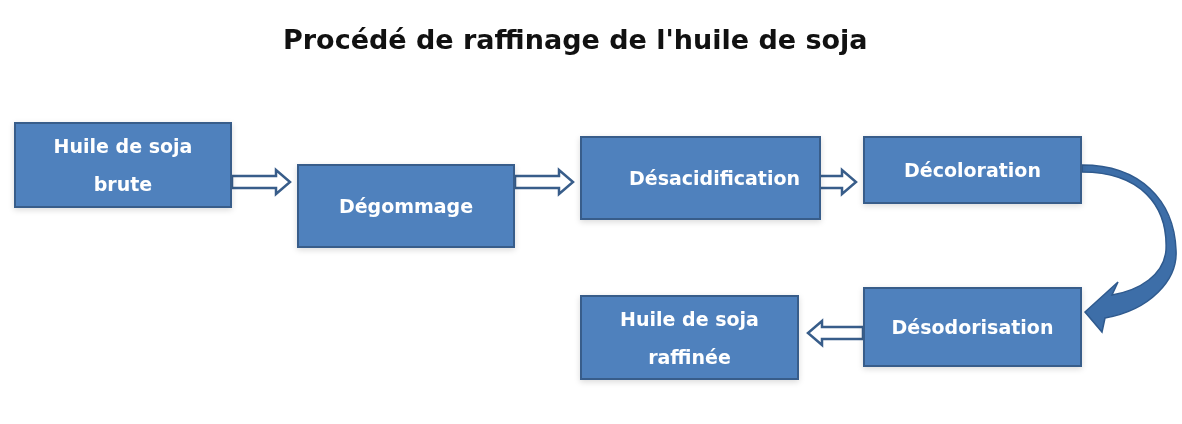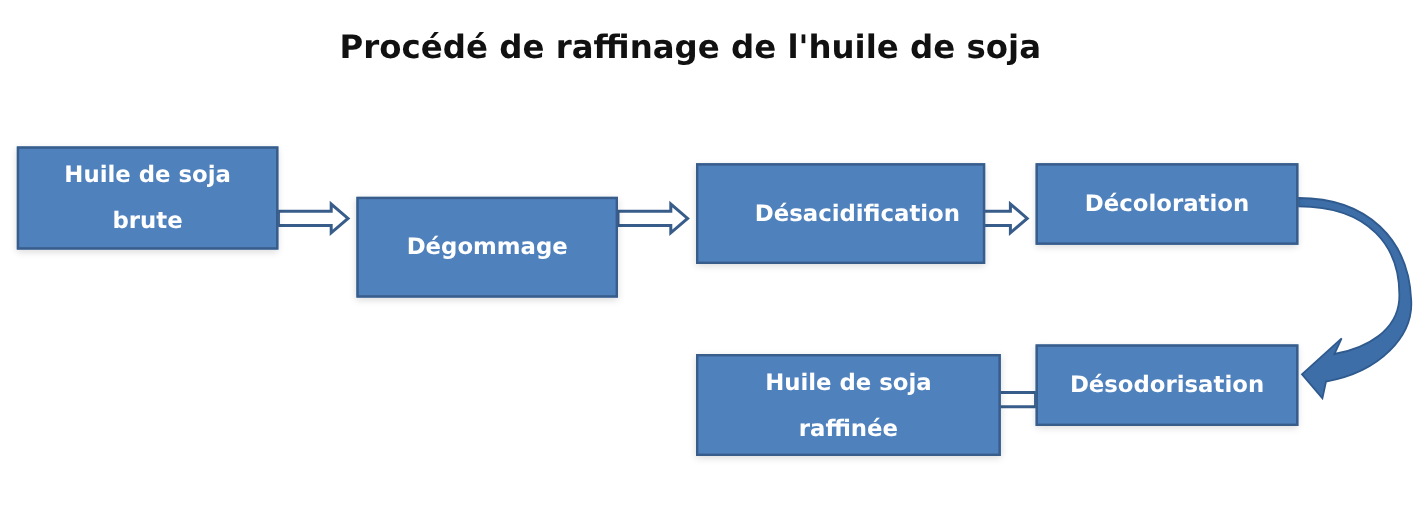--- a/index.html
+++ b/index.html
@@ -36,18 +36,18 @@
   </div>
 <div class="box" style="left:297px;top:136px;width:218px;height:84px;margin-top:28px;">
     <span>Dégommage</span>
   </div>
 <div class="box" style="left:580px;top:136px;width:241px;height:84px;padding-left:28px;">
     <span>Désacidification</span>
   </div>
 <div class="box" style="left:863px;top:136px;width:219px;height:68px;">
     <span>Décoloration</span>
   </div>
-<div class="box" style="left:863px;top:287px;width:219px;height:68px;">
+<div class="box" style="left:863px;top:287px;width:219px;height:80px;">
     <span>Désodorisation</span>
   </div>
-<div class="box" style="left:580px;top:295px;width:254px;height:85px;">
+<div class="box" style="left:580px;top:295px;width:219px;height:85px;">
     <span style="width:170px">Huile de soja raffinée</span>
   </div>
 
 </body></html>

